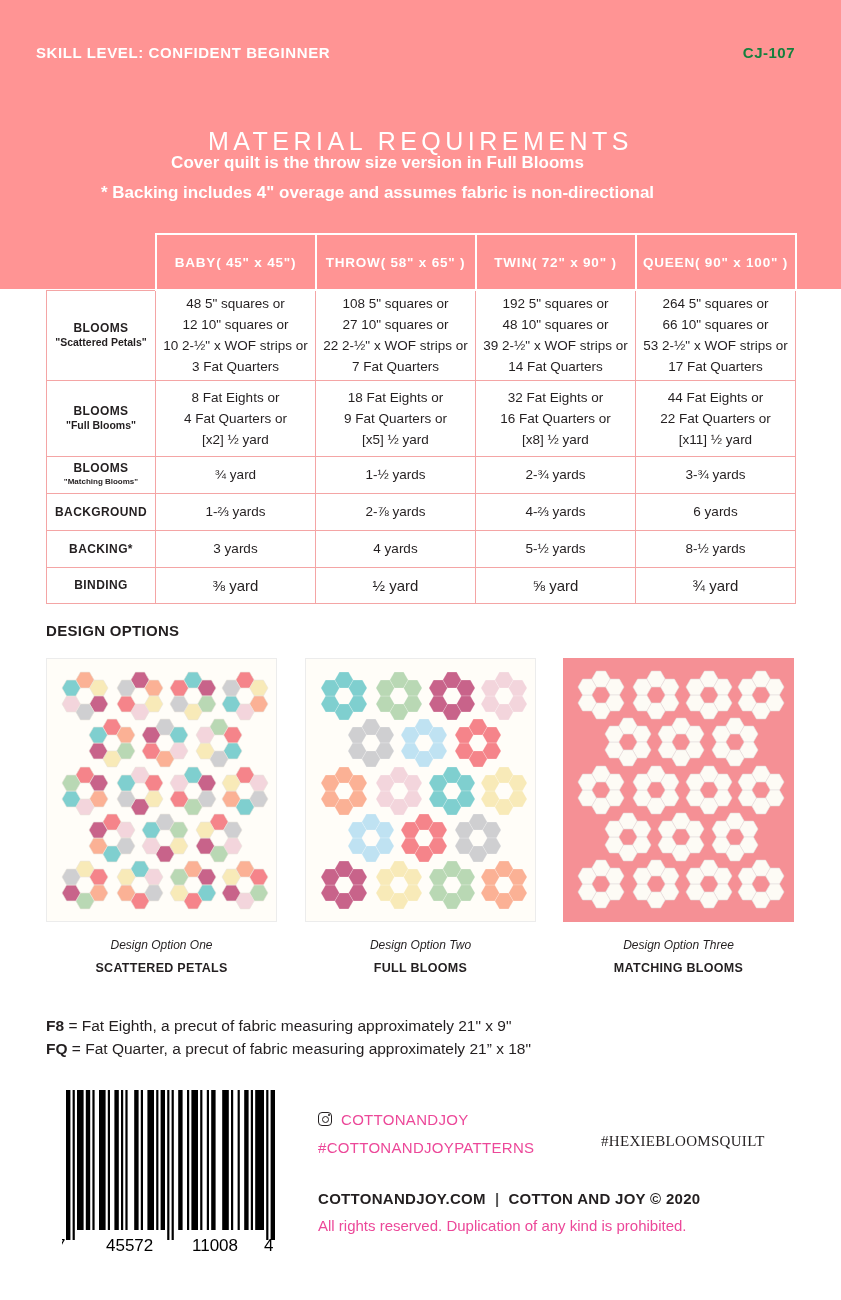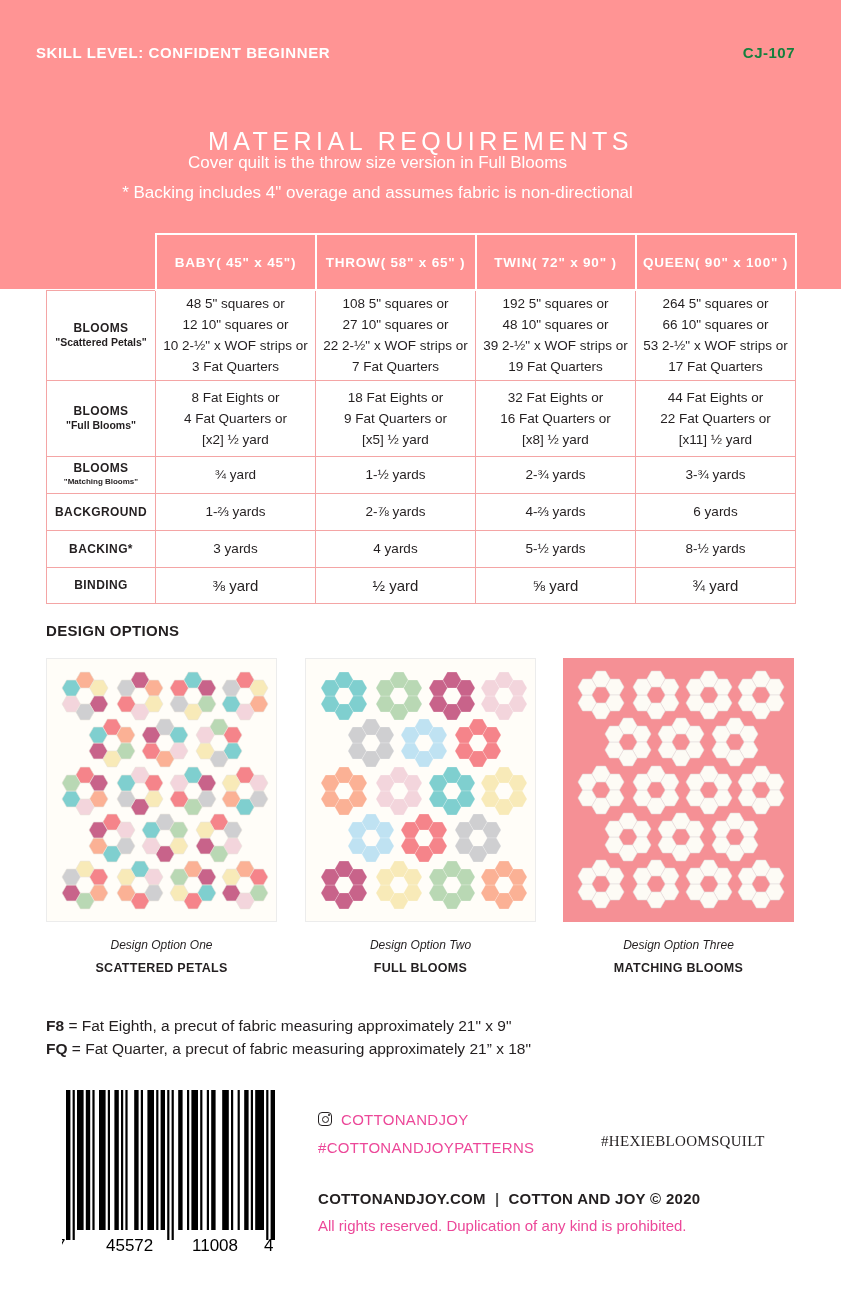--- a/index.html
+++ b/index.html
@@ -3,21 +3,21 @@
 <meta charset="utf-8">
 <style>
   * { box-sizing: border-box; margin: 0; padding: 0; }
   html, body { width: 841px; height: 1300px; background: #ffffff; overflow: hidden; }
   body { position: relative; font-family: "Liberation Sans", sans-serif; color: #231f20; }
 
   .band { position: absolute; left: 0; top: 0; width: 841px; height: 289px; background: #ff9494; }
   .skill { position: absolute; left: 36px; top: 44px; font-size: 15px; font-weight: bold; color: #fff; letter-spacing: 0.6px; }
   .code { position: absolute; right: 46px; top: 44px; font-size: 15px; font-weight: bold; color: #15803d; letter-spacing: 0.5px; }
   .title { position: absolute; left: 0; width: 841px; top: 103px; text-align: center; font-size: 25px; color: #fff; letter-spacing: 4.5px; font-weight: normal; margin-top: 24px; }
-  .sub { position: absolute; left: 0; width: 755px; text-align: center; font-size: 17px; color: #fff; font-weight: normal; }
+  .sub { position: absolute; left: 0; width: 755px; text-align: center; font-size: 17px; color: #fff; font-weight: bold; }
   .sub1 { top: 153px; }
   .sub2 { top: 183px; }
 
   table.mat { position: absolute; left: 46px; top: 233px; border-collapse: collapse; width: 749px; table-layout: fixed; }
   table.mat col.c0 { width: 109px; }
   table.mat col.cx { width: 160px; }
   table.mat th { height: 56px; color: #fff; font-weight: bold; font-size: 13.5px; letter-spacing: 0.8px; line-height: 17px; border: 2px solid #fff; text-align: center; background: transparent; }
   table.mat th.blank { border: none; }
   table.mat td { border: 1.5px solid #f4a5a5; text-align: center; font-size: 13.5px; line-height: 21px; color: #231f20; padding: 2px 2px; background: #fff; }
   table.mat td.rowhead { font-weight: bold; font-size: 12px; letter-spacing: 0.4px; line-height: 14px; }
@@ -100,21 +100,21 @@
         <td>
           <span class="line">108  5" squares or</span>
           <span class="line">27  10" squares or</span>
           <span class="line">22 2-½" x WOF strips or</span>
           <span class="line">7 Fat Quarters</span>
         </td>
         <td>
           <span class="line">192  5" squares or</span>
           <span class="line">48  10" squares or</span>
           <span class="line">39 2-½" x WOF strips or</span>
-          <span class="line">19 Fat Quarters</span>
+          <span class="line">14 Fat Quarters</span>
         </td>
         <td>
           <span class="line">264  5" squares or</span>
           <span class="line">66  10" squares or</span>
           <span class="line">53 2-½" x WOF strips or</span>
           <span class="line">17 Fat Quarters</span>
         </td>
       </tr>
       <tr class="r-full">
         <td class="rowhead">

